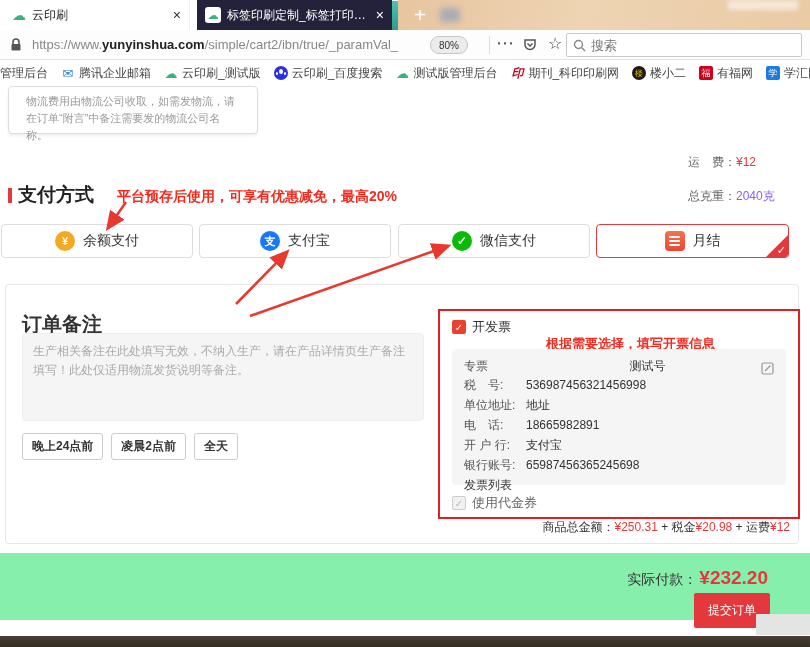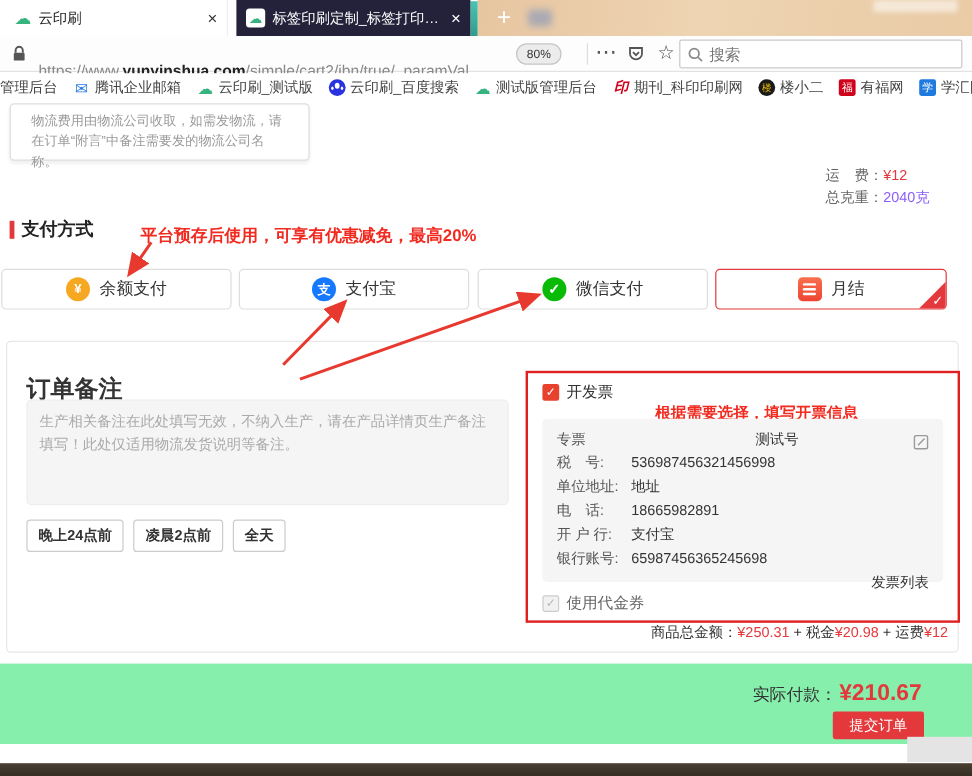--- a/index.html
+++ b/index.html
@@ -21,21 +21,21 @@
   .tab-title { flex:1; overflow:hidden; white-space:nowrap; text-overflow:ellipsis; }
   .tab-close { font-size:14px; line-height:14px; cursor:pointer; }
   .tab1 .tab-close { color:#333; }
   .tab2 .tab-close { color:#fff; }
   .fav-cloud { color:#36b37e; font-size:14px; }
   .fav-box { width:16px; height:16px; background:#fff; border-radius:3px; display:flex; align-items:center; justify-content:center; color:#36b37e; font-size:11px; flex:none; }
 
   
   .urlbar { position:absolute; left:0; top:30px; width:810px; height:30px; background:#fdfdfd; border-bottom:1px solid #e2e2e2; }
   .lock-icon { position:absolute; left:10px; top:8px; }
-  .url-text { position:absolute; left:32px; top:21px; font-size:13px; color:#888; white-space:nowrap; cursor:text; }
+  .url-text { position:absolute; left:32px; top:7px; font-size:13px; color:#888; white-space:nowrap; cursor:text; }
   .url-domain { color:#222; font-weight:bold; }
   .zoom-pill { position:absolute; left:430px; top:6px; min-width:36px; height:18px; padding:0 8px; background:#ececec; border:1px solid #c6c6c6; border-radius:9px; font-size:10px; color:#333; display:flex; align-items:center; justify-content:center; cursor:pointer; }
   .url-divider { position:absolute; left:489px; top:6px; width:1px; height:18px; background:#ddd; }
   .dots-btn { position:absolute; left:496px; top:2px; font-size:18px; color:#555; cursor:pointer; }
   .pocket-btn { position:absolute; left:522px; top:7px; cursor:pointer; }
   .star-btn { position:absolute; left:548px; top:4px; font-size:16px; color:#444; cursor:pointer; }
   .searchbox { position:absolute; left:566px; top:3px; width:236px; height:24px; border:1px solid #c9c9c9; border-radius:2px; background:#fff; display:flex; align-items:center; padding:0 6px; gap:5px; }
   .searchbox input { border:none; outline:none; flex:1; font-size:13px; color:#333; font-family:"Liberation Sans",sans-serif; background:transparent; }
 
   
@@ -48,28 +48,28 @@
   .bi-paw { background:#2932e1; border-radius:50%; position:relative; }
   .paw-dot { width:4px; height:5px; background:#fff; border-radius:50%; box-shadow:-4px 2px 0 -1px #fff, 4px 2px 0 -1px #fff; margin-top:-3px; }
   .bi-kered { color:#d0021b; font-weight:bold; font-size:12px; font-style:italic; }
   .bi-dark { background:#1a1a1a; border-radius:50%; color:#e6b800; font-size:8px; }
   .bi-fured { background:#d0021b; color:#fff; }
   .bi-xue { background:#1f7ae0; color:#fff; }
 
   
   .tooltip-box { position:absolute; left:8px; top:86px; width:250px; height:48px; border:1px solid #ddd; border-radius:4px; background:#fff; box-shadow:0 2px 3px rgba(0,0,0,.06); padding:6px 17px; font-size:11px; line-height:1.55; color:#9a9a9a; }
   .freight-block { position:absolute; left:688px; top:137px; font-size:12px; line-height:18px; color:#666; }
-  .freight-row { display:flex; }
+  .freight-row { display:flex;margin-top:16px; }
   .freight-row .lab { color:#666; }
   .val-red { color:#e4393c; }
   .val-dark { color:#8b5cf6; }
 
   .section-hd { position:absolute; left:8px; top:182px; display:flex; align-items:center; gap:6px; }
   .red-bar { width:4px; height:15px; background:#e4393c; }
-  .section-title { font-size:15px; font-weight:bold; color:#222; }
+  .section-title { font-size:19px; font-weight:bold; color:#222; }
 
   .ann { color:#f12b20; font-weight:bold; position:absolute; }
   .ann1 { left:117px; top:188px; font-size:14px; }
   .ann2 { left:243px; top:301px; font-size:14px; }
   .ann3 { font-size:13px; left:106px; top:24px; }
 
   .payrow .paybtn { position:absolute; top:224px; height:34px; background:#fff; border:1px solid #ddd; border-radius:4px; display:flex; align-items:center; justify-content:center; gap:8px; font-size:14px; color:#333; cursor:pointer; }
   .pb1 { left:1px; width:192px; }
   .pb2 { left:199px; width:192px; }
   .pb3 { left:398px; width:192px; }
@@ -97,31 +97,31 @@
   .cb-red { width:14px; height:14px; background:#e8422f; border-radius:2px; color:#fff; font-size:10px; display:flex; align-items:center; justify-content:center; }
   .cb-gray { width:14px; height:14px; background:#f1f1f1; border:1px solid #ccc; border-radius:2px; color:#b8b8b8; font-size:10px; display:flex; align-items:center; justify-content:center; }
   .inv-panel { position:absolute; left:12px; top:38px; width:334px; height:136px; background:#f5f5f5; border-radius:4px; padding:7px 12px; font-size:12px; }
   .inv-head { display:flex; align-items:flex-end; height:19px; }
   .inv-type { color:#555; width:70px; }
   .inv-title { flex:1; text-align:center; color:#333; }
   .edit-btn { cursor:pointer; display:flex; }
   .inv-row { height:20px; line-height:20px; display:flex; }
   .inv-lab { width:62px; color:#555; white-space:pre; }
   .inv-val { color:#333; }
-  .inv-link { text-align:right; font-size:12px; color:#333; margin-top:2px; cursor:pointer; }
+  .inv-link { font-size:12px; color:#333; margin-top:2px; cursor:pointer; }
   .cb-voucher { left:12px; top:183px; color:#666; }
 
   .totals-line { position:absolute; right:20px; top:519px; font-size:12px; color:#333; }
   .totals-line .red { color:#e4393c; }
 
   .footer-band { position:absolute; left:0; top:553px; width:810px; height:67px; background:#86efac; }
   .pay-line { position:absolute; right:42px; top:14px; display:flex; align-items:baseline; gap:2px; }
   .pay-label { font-size:14px; color:#333; }
   .pay-value { font-size:19px; font-weight:bold; color:#e4393c; }
-  .submit-btn { position:absolute; right:40px; top:40px; width:76px; height:23px; background:#e4393c; color:#fff; font-size:12px; border:none; border-radius:2px; display:flex; align-items:center; justify-content:center; cursor:pointer; }
+  .submit-btn { position:absolute; right:40px; top:40px; width:76px; height:35px; background:#e4393c; color:#fff; font-size:12px; border:none; border-radius:2px; display:flex; align-items:center; justify-content:center; cursor:pointer; }
 
   .corner-gray { position:absolute; right:0; top:614px; width:54px; height:21px; background:#e4e4e4; }
   .bottom-bar { position:absolute; left:0; top:636px; width:810px; height:11px; background:linear-gradient(#4a4034,#352d22); }
 
   .arrows { position:absolute; left:0; top:0; pointer-events:none; }
 </style>
 </head>
 <body>
 
 <div class="screen">
@@ -320,21 +320,21 @@
     <span>商品总金额：</span><span class="red">¥250.31</span>
     <span>+</span>
     <span>税金</span><span class="red">¥20.98</span>
     <span>+</span>
     <span>运费</span><span class="red">¥12</span>
   </div>
 
   <div class="footer-band">
     <div class="pay-line">
       <span class="pay-label">实际付款：</span>
-      <span class="pay-value">¥210.67</span>
+      <span class="pay-value">¥232.20</span>
     </div>
     <button class="submit-btn">提交订单</button>
   </div>
 
   <div class="corner-gray"></div>
   <div class="bottom-bar"></div>
 
   <svg class="arrows" width="810" height="647">
     <defs>
       <marker id="ah" markerWidth="9" markerHeight="9" refX="6.5" refY="3.5" orient="auto">

